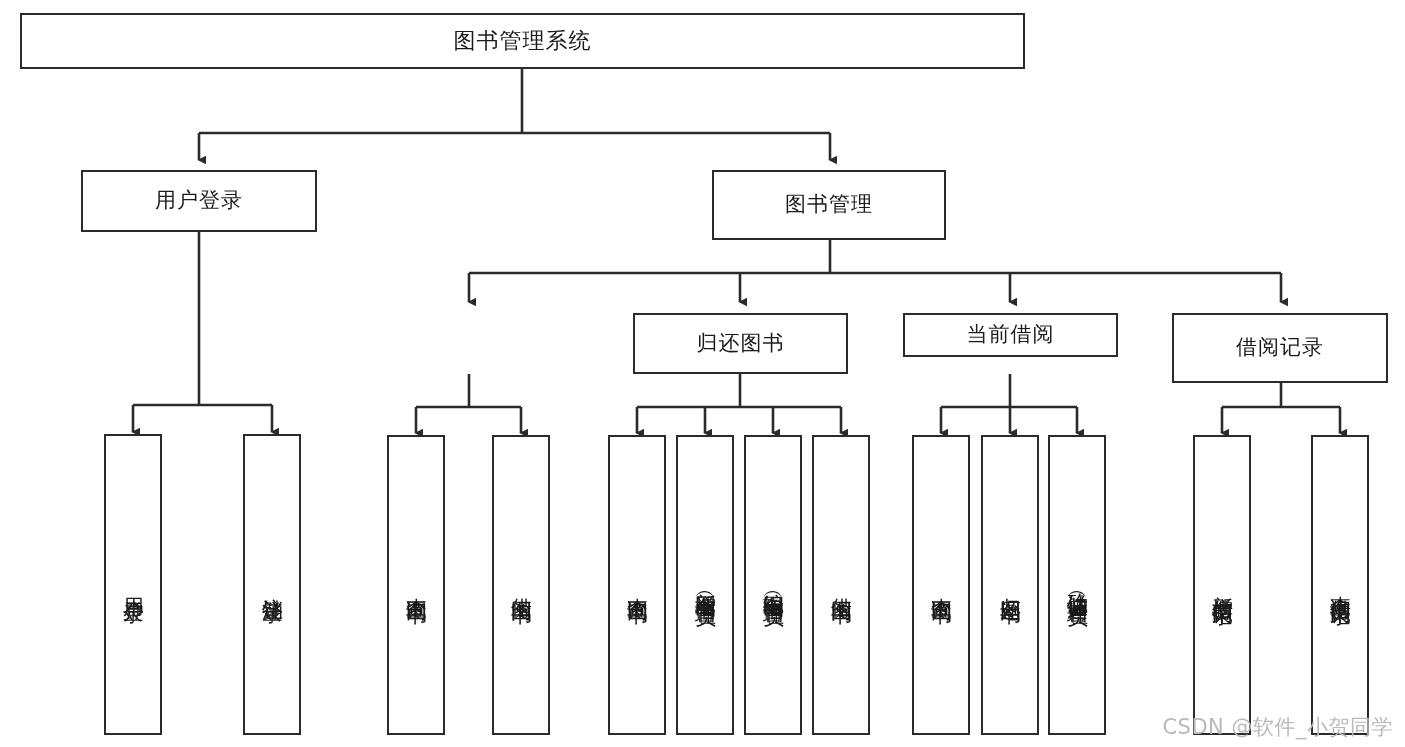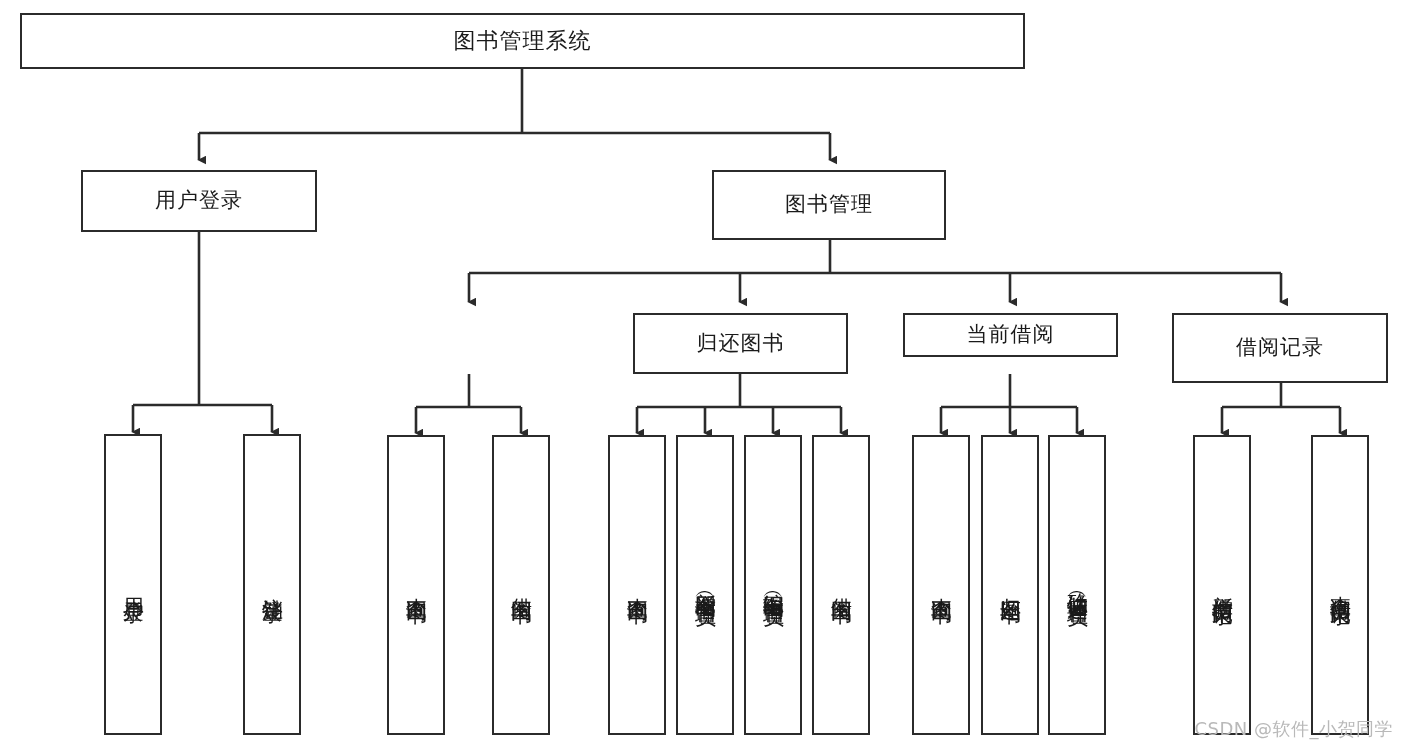--- a/index.html
+++ b/index.html
@@ -56,21 +56,21 @@
   .node.v .vlabel {
     display: block;
     writing-mode: vertical-rl;
     text-orientation: upright;
     white-space: nowrap;
   }
   .watermark {
     position: absolute;
     right: 12px;
     bottom: 6px;
-    font-size: 18px;
+    font-size: 21px;
     color: #b9b9b9;
     letter-spacing: 0.5px;
     z-index: 5;
     white-space: nowrap;
   }
 </style>
 </head>
 <body>
 
 <div id="canvas">

